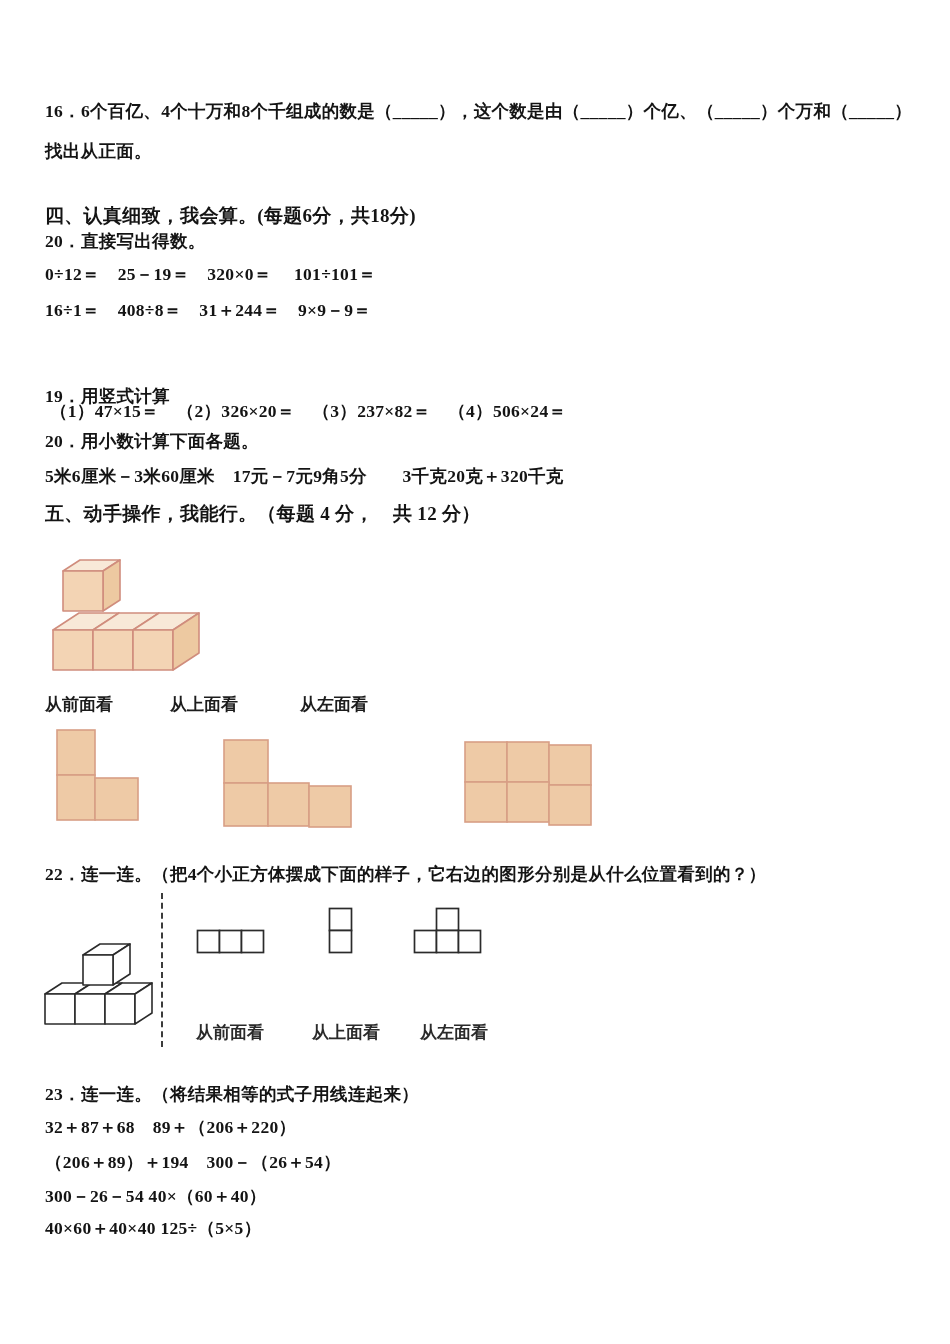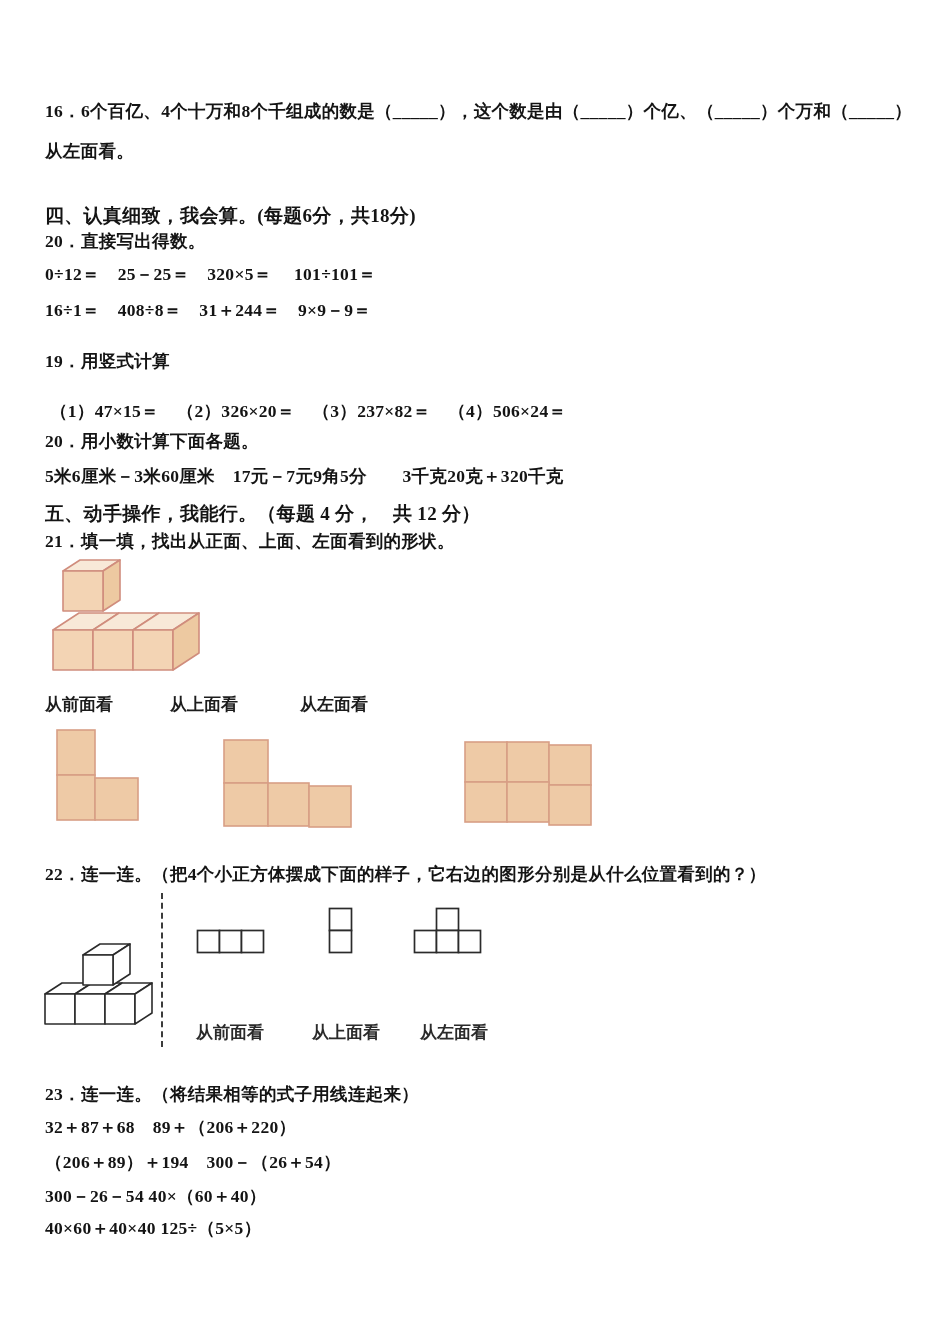--- a/index.html
+++ b/index.html
@@ -49,38 +49,37 @@
   svg .cubeside{fill:var(--cube-side);stroke:var(--cube-stroke);stroke-width:1.6;stroke-linejoin:round;}
   svg .wire{fill:#ffffff;stroke:#2b2b2b;stroke-width:1.6;stroke-linejoin:round;}
   svg .cell{fill:#ffffff;stroke:#2b2b2b;stroke-width:1.7;}
 </style>
 </head>
 <body>
 
 <div class="page">
 
   <div class="t" style="top:101px">16．6个百亿、4个十万和8个千组成的数是（_____），这个数是由（_____）个亿、（_____）个万和（_____）</div>
-  <div class="t" style="top:141px">从左面看。</div>
+  <div class="t" style="top:141px">找出从正面。</div>
 
 
   <div class="t heading" style="top:205px">四、认真细致，我会算。(每题6分，共18分)</div>
 
   <div class="t" style="top:231px">20．直接写出得数。</div>
-  <div class="t" style="top:264px">0÷12＝　25－25＝　320×5＝　 101÷101＝</div>
+  <div class="t" style="top:264px">0÷12＝　25－19＝　320×0＝　 101÷101＝</div>
   <div class="t" style="top:300px">16÷1＝　408÷8＝　31＋244＝　9×9－9＝</div>
 
-  <div class="t" style="top:351px">19．用竖式计算</div>
+  <div class="t" style="top:386px">19．用竖式计算</div>
   <div class="t" style="top:401px;left:50px">（1）47×15＝　（2）326×20＝　（3）237×82＝　（4）506×24＝</div>
 
   <div class="t" style="top:431px">20．用小数计算下面各题。</div>
   <div class="t" style="top:466px">5米6厘米－3米60厘米　17元－7元9角5分　　3千克20克＋320千克</div>
 
   <div class="t heading" style="top:503px">五、动手操作，我能行。（每题 4 分，　共 12 分）</div>
 
-  <div class="t" style="top:531px">21．填一填，找出从正面、上面、左面看到的形状。</div>
 
   <svg class="fig" style="left:48px;top:558px" width="172" height="122" viewBox="0 0 172 122">
 
     <polygon class="cubetop" points="5,72 45,72 71,55 31,55"></polygon>
     <polygon class="cubetop" points="45,72 85,72 111,55 71,55"></polygon>
     <polygon class="cubetop" points="85,72 125,72 151,55 111,55"></polygon>
 
     <rect class="cubefront" x="5" y="72" width="40" height="40"></rect>
     <rect class="cubefront" x="45" y="72" width="40" height="40"></rect>
     <rect class="cubefront" x="85" y="72" width="40" height="40"></rect>

